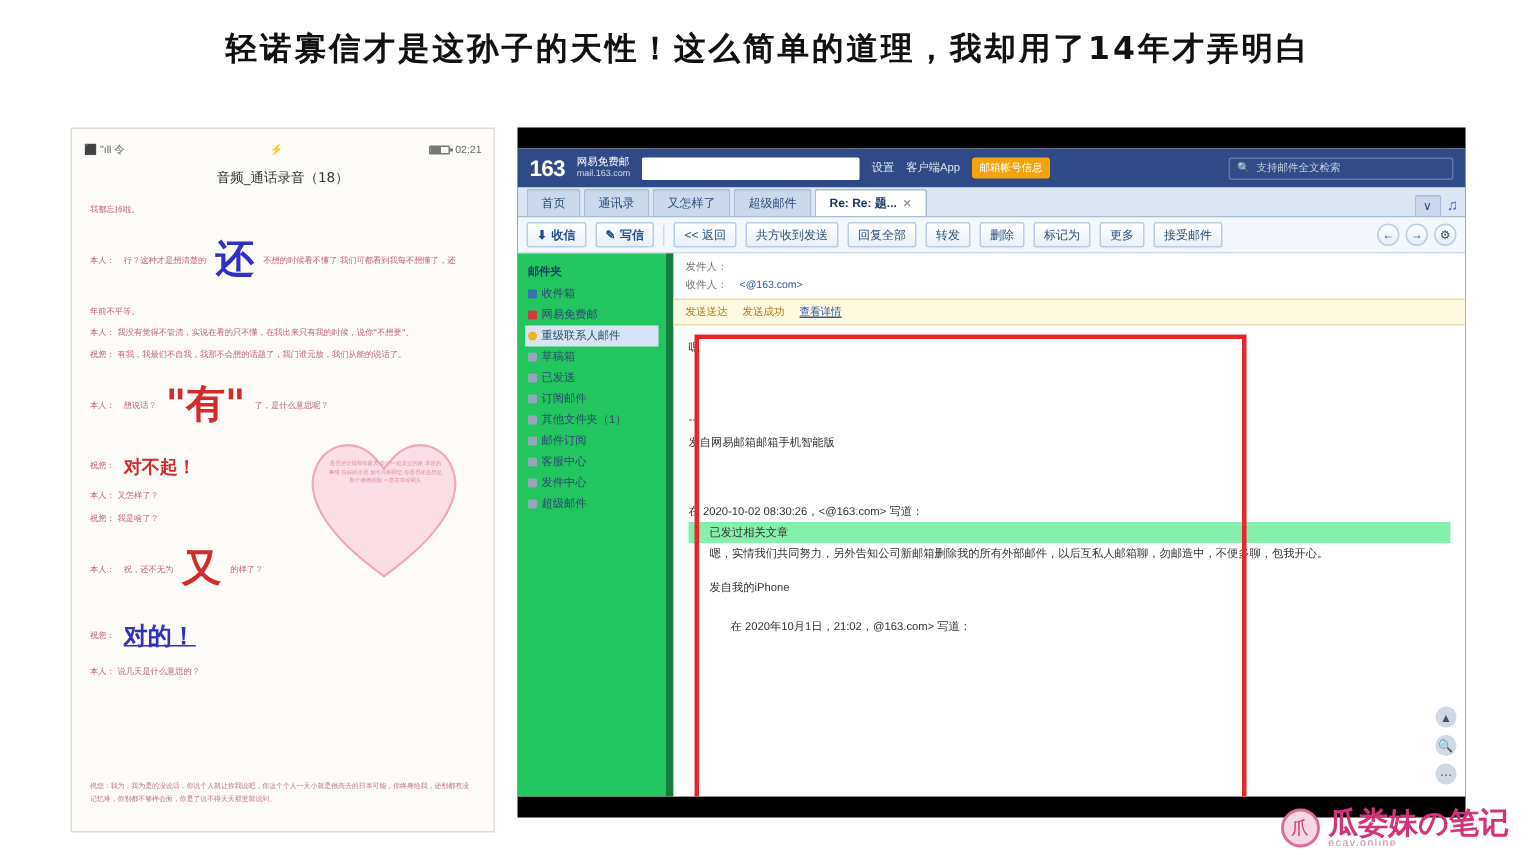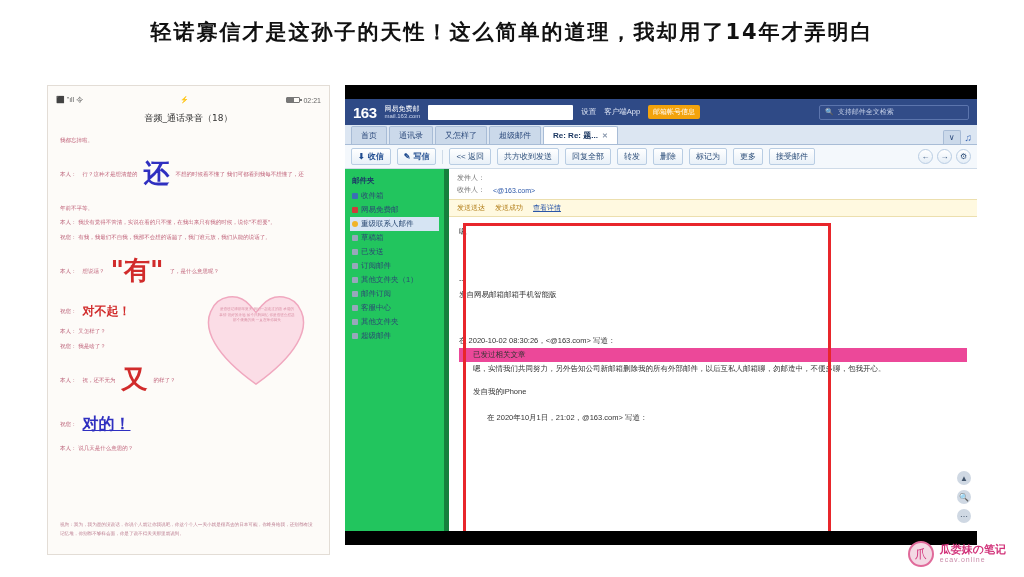--- a/index.html
+++ b/index.html
@@ -160,21 +160,21 @@
   .rd-subject { font-size: 7.5px; color: #333; padding: 2px 8px 4px; border-bottom: 1px solid #e2e2e2; }
   .rd-notice {
     background: #fff9e0; border-top: 1px solid #ecdfae; border-bottom: 1px solid #ecdfae;
     padding: 3px 8px; font-size: 7px; color: #b07c16; display: flex; gap: 10px;
   }
   .rd-content { padding: 8px 10px; font-size: 7.5px; color: #333; line-height: 1.9; }
   .rd-quote { margin-top: 6px; }
   .link { color: #2a56a8; text-decoration: underline; }
   .indent1 { padding-left: 14px; }
   .indent2 { padding-left: 28px; }
-  .rd-hl { background: #ec4899; }
+  .rd-hl { background: #86efac; }
 
   .red-box {
     position: absolute; left: 118px; top: 124px; width: 368px; height: 320px;
     border: 3px solid #e8262b; pointer-events: none;
   }
 
   .float-btns { position: absolute; right: 6px; bottom: 8px; display: flex; flex-direction: column; gap: 5px; }
   .float-btn {
     width: 14px; height: 14px; border-radius: 50%; background: #cfd8e3; color: #41536a;
     font-size: 8px; display: flex; align-items: center; justify-content: center;
@@ -183,21 +183,21 @@
   
   .watermark {
     position: absolute; right: 18px; bottom: 10px; display: flex; align-items: center; gap: 6px;
   }
   .wm-circle {
     width: 26px; height: 26px; border-radius: 50%; background: #f3d9e4;
     border: 2px solid #e06a9a; display: flex; align-items: center; justify-content: center;
     color: #d2337a; font-size: 12px; font-family: "DejaVu Sans", sans-serif;
   }
   .wm-text { line-height: 1.1; }
-  .wm-title { font-size: 11px; color: #d2337a; font-weight: bold; font-family: "DejaVu Sans", sans-serif; }
+  .wm-title { font-size: 20px; color: #d2337a; font-weight: bold; font-family: "DejaVu Sans", sans-serif; }
   .wm-sub { font-size: 7px; color: #c98aa8; letter-spacing: 1px; }
 </style>
 </head>
 <body>
 
 <div id="root">
 
   <div class="headline">轻诺寡信才是这孙子的天性！这么简单的道理，我却用了14年才弄明白</div>
 
   <div class="phone">
@@ -384,21 +384,21 @@
           <div class="side-item">
               <i class="dot gray"></i>
               <span>邮件订阅</span>
             </div>
           <div class="side-item">
               <i class="dot gray"></i>
               <span>客服中心</span>
             </div>
           <div class="side-item">
               <i class="dot gray"></i>
-              <span>其他文件夹</span>
+              <span>发件中心</span>
             </div>
           <div class="side-item">
               <i class="dot gray"></i>
               <span>超级邮件</span>
             </div>
         </div>
 
         <div class="reading">
           <div class="rd-fields">
             <div class="rd-row">

